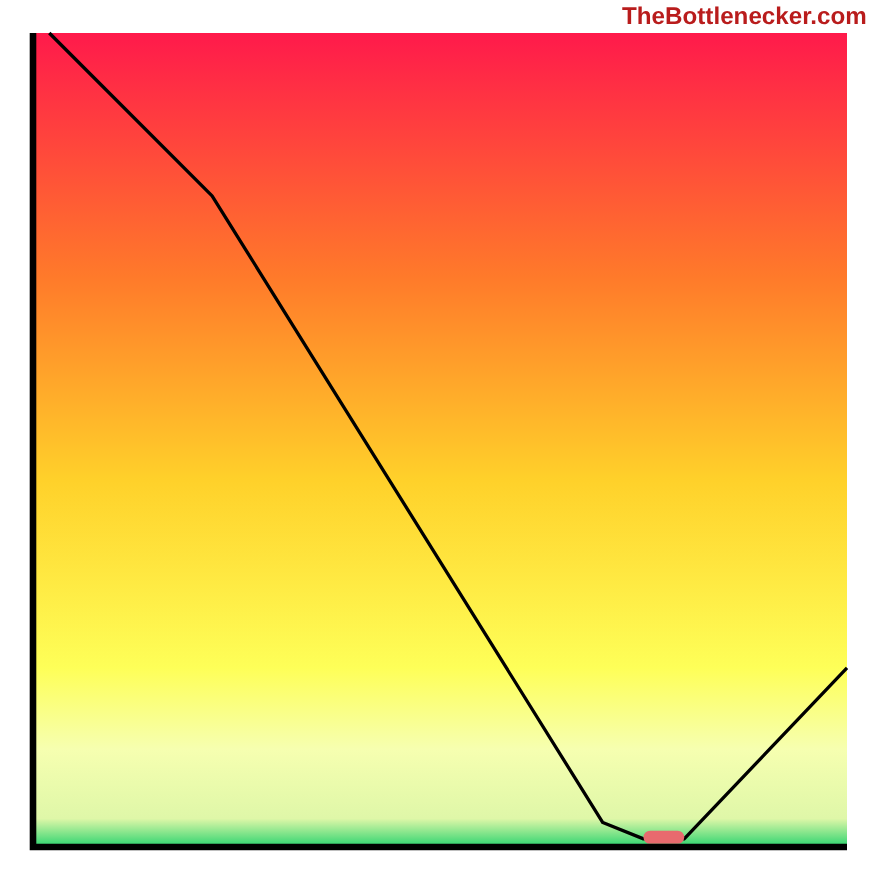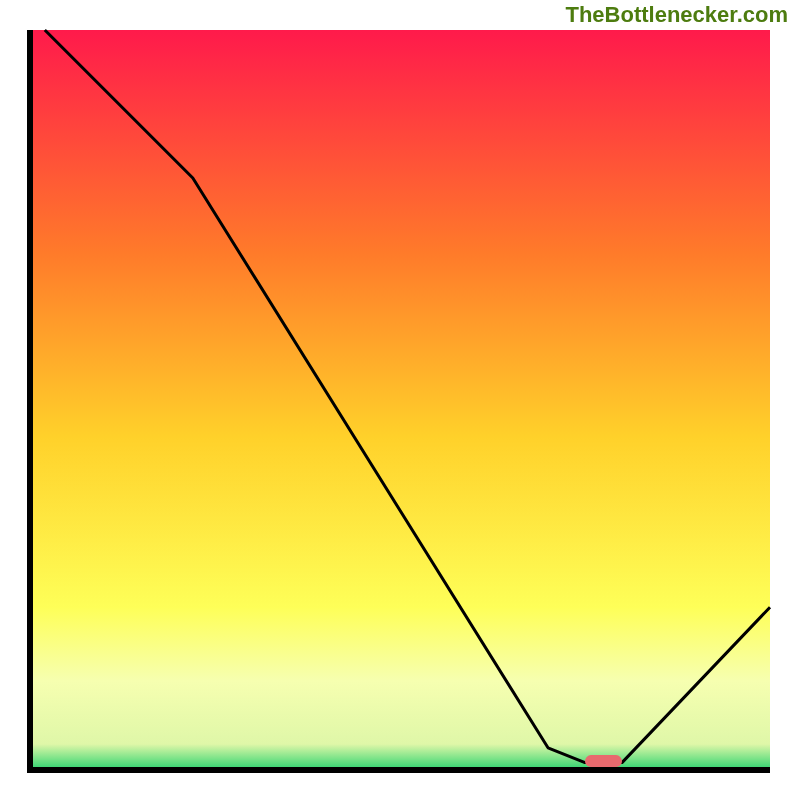--- a/index.html
+++ b/index.html
@@ -14,21 +14,21 @@
     position: relative;
     width: 800px;
     height: 800px;
   }
   .watermark {
     position: absolute;
     top: 2px;
     right: 12px;
     font-size: 22px;
     font-weight: bold;
-    color: #4d7c0f;
+    color: #b91c1c;
     z-index: 10;
   }
   svg {
     display: block;
   }
 </style>
 </head>
 <body>
 
 <div class="container">

